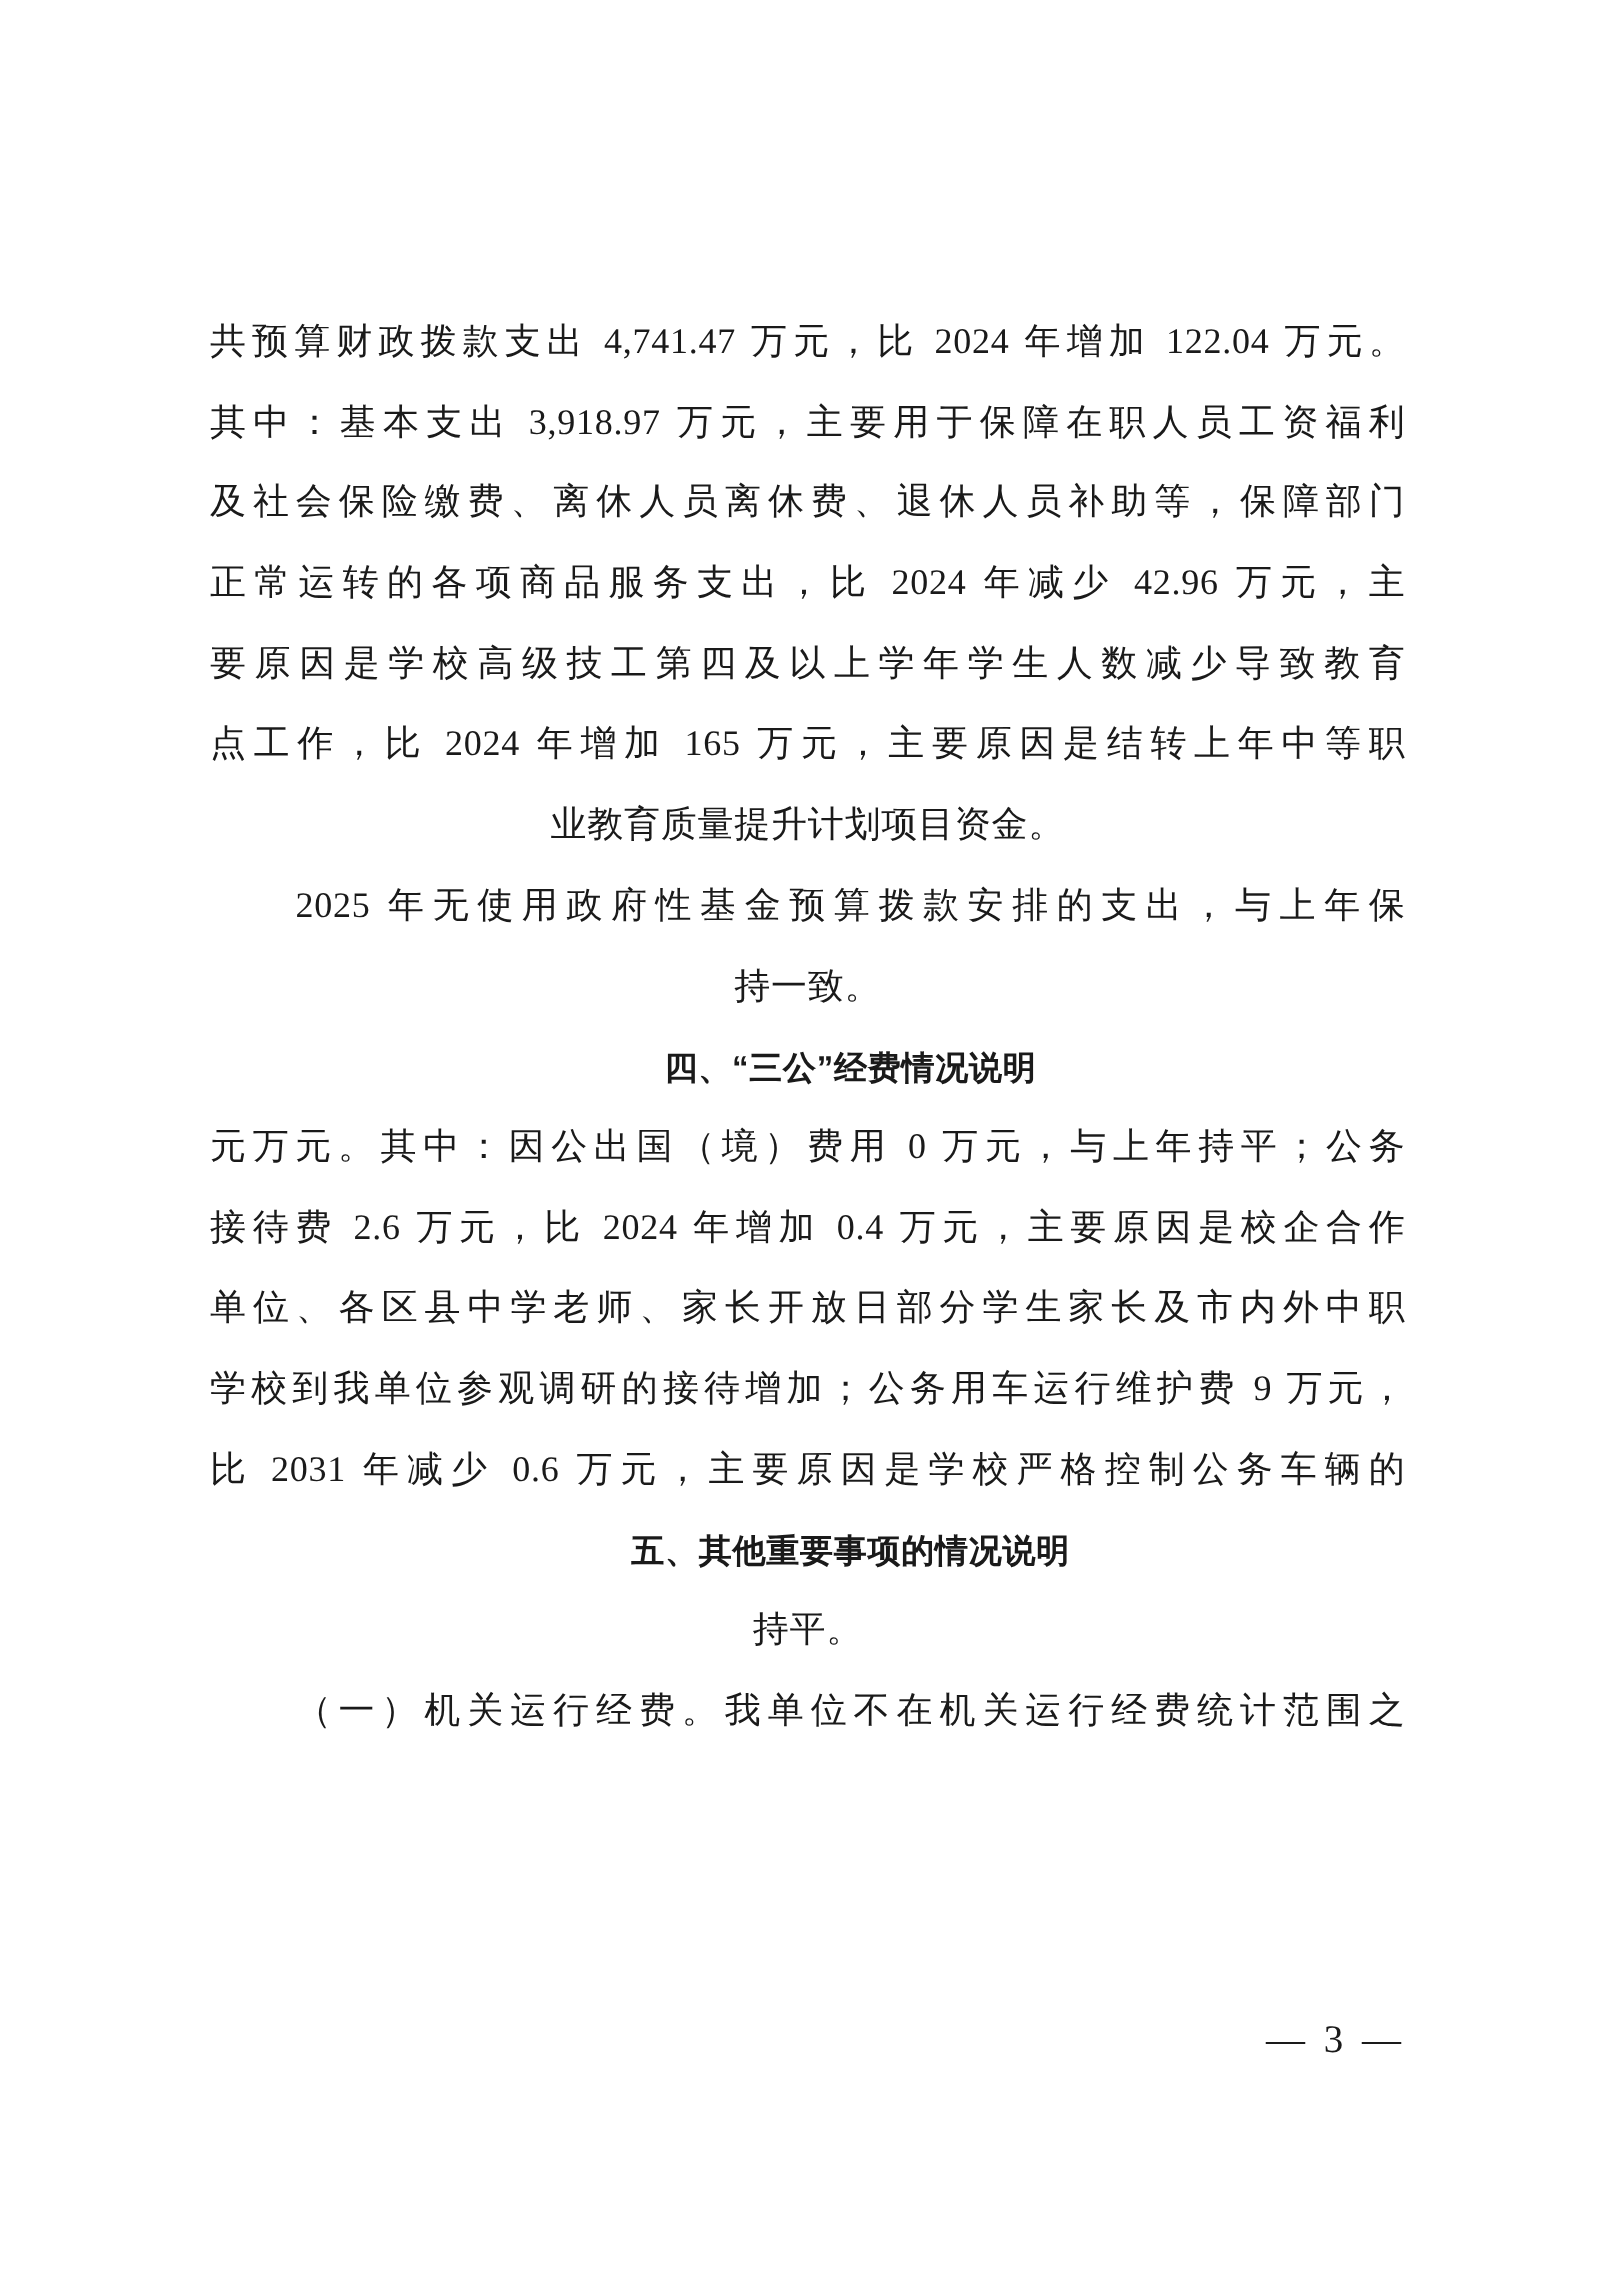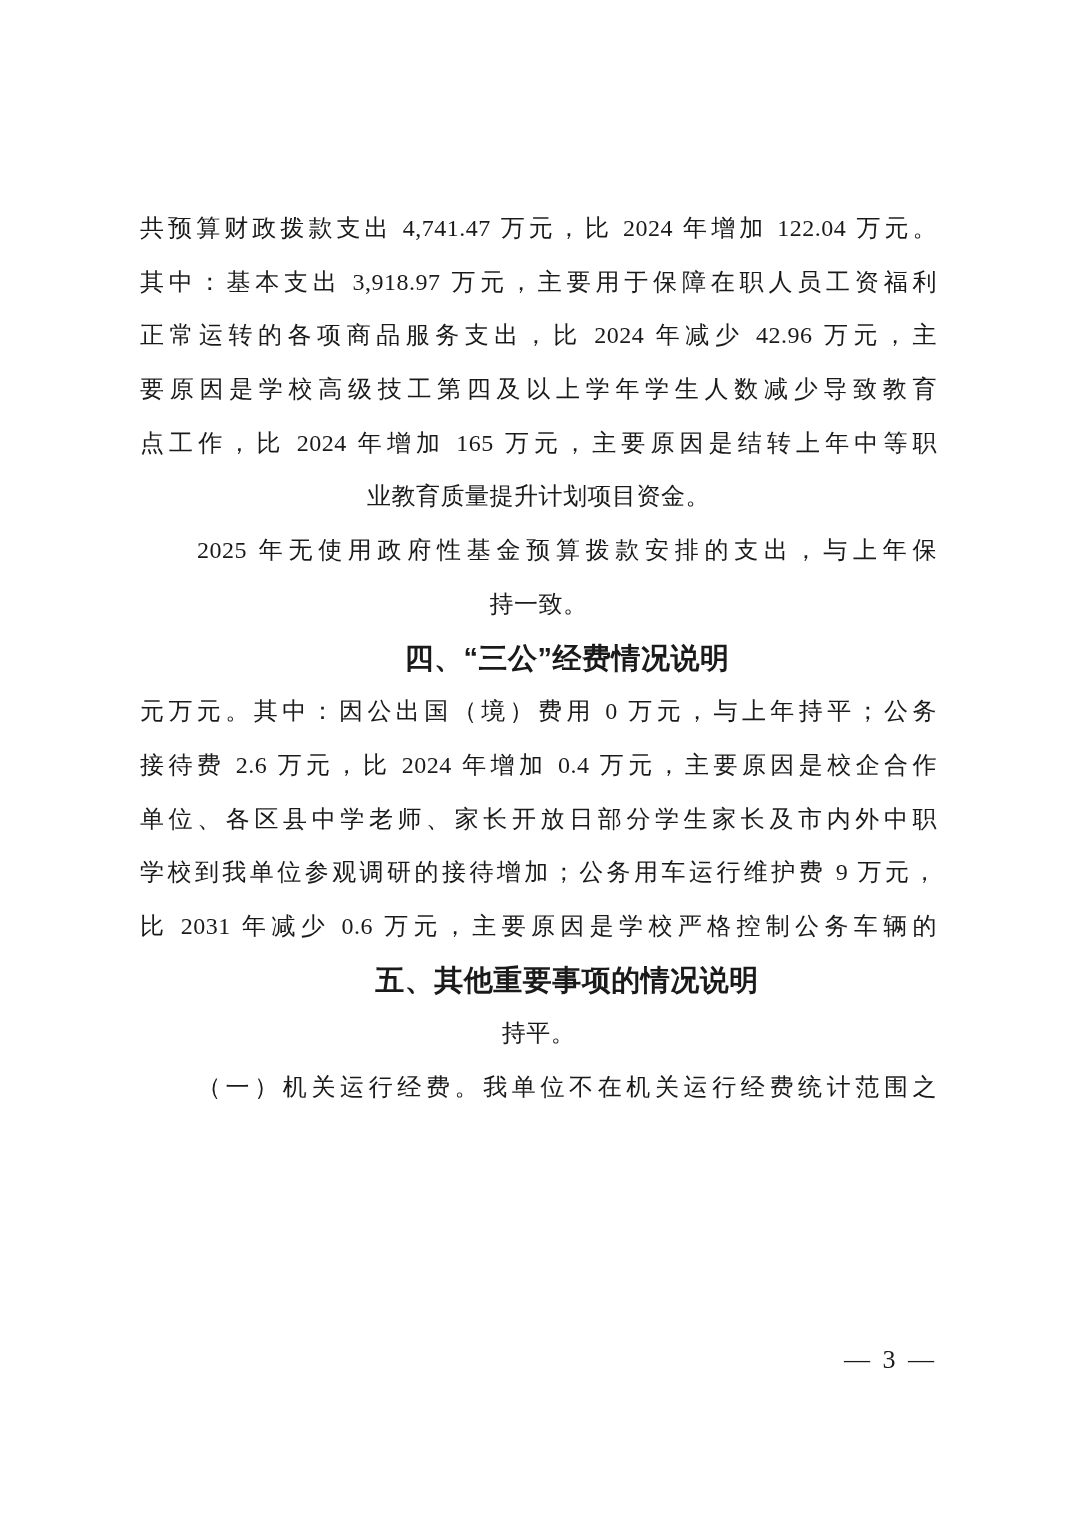--- a/index.html
+++ b/index.html
@@ -34,40 +34,41 @@
     text-align: justify;
     text-align-last: justify;
     -moz-text-align-last: justify;
   }
   .line.indent {
     text-indent: 57px;
   }
   .line.heading {
     font-family: "Liberation Sans", "DejaVu Sans", sans-serif;
     font-weight: bold;
-    font-size: 29px;
+    font-size: 22px;
   }
   .page-number {
     position: absolute;
     top: 1345px;
     right: 137px;
     font-size: 26px;
     line-height: 30px;
     letter-spacing: 3px;
     color: #1a1a1a;
     font-family: "Liberation Serif", "DejaVu Serif", serif;
   }
 </style>
 </head>
 <body>
 
 <div class="page">
   <div class="content" id="doc-lines">
       <div class="line body justify">共预算财政拨款支出 4,741.47 万元，比 2024 年增加 122.04 万元。</div>
       <div class="line body justify">其中：基本支出 3,918.97 万元，主要用于保障在职人员工资福利</div>
+      <div class="line body justify">及社会保险缴费、离休人员离休费、退休人员补助等，保障部门</div>
       <div class="line body justify">正常运转的各项商品服务支出，比 2024 年减少 42.96 万元，主</div>
       <div class="line body justify">要原因是学校高级技工第四及以上学年学生人数减少导致教育</div>
       <div class="line body justify">点工作，比 2024 年增加 165 万元，主要原因是结转上年中等职</div>
       <div class="line body">业教育质量提升计划项目资金。</div>
       <div class="line body justify indent">2025 年无使用政府性基金预算拨款安排的支出，与上年保</div>
       <div class="line body">持一致。</div>
       <div class="line heading indent">四、“三公”经费情况说明</div>
       <div class="line body justify">元万元。其中：因公出国（境）费用 0 万元，与上年持平；公务</div>
       <div class="line body justify">接待费 2.6 万元，比 2024 年增加 0.4 万元，主要原因是校企合作</div>
       <div class="line body justify">单位、各区县中学老师、家长开放日部分学生家长及市内外中职</div>

